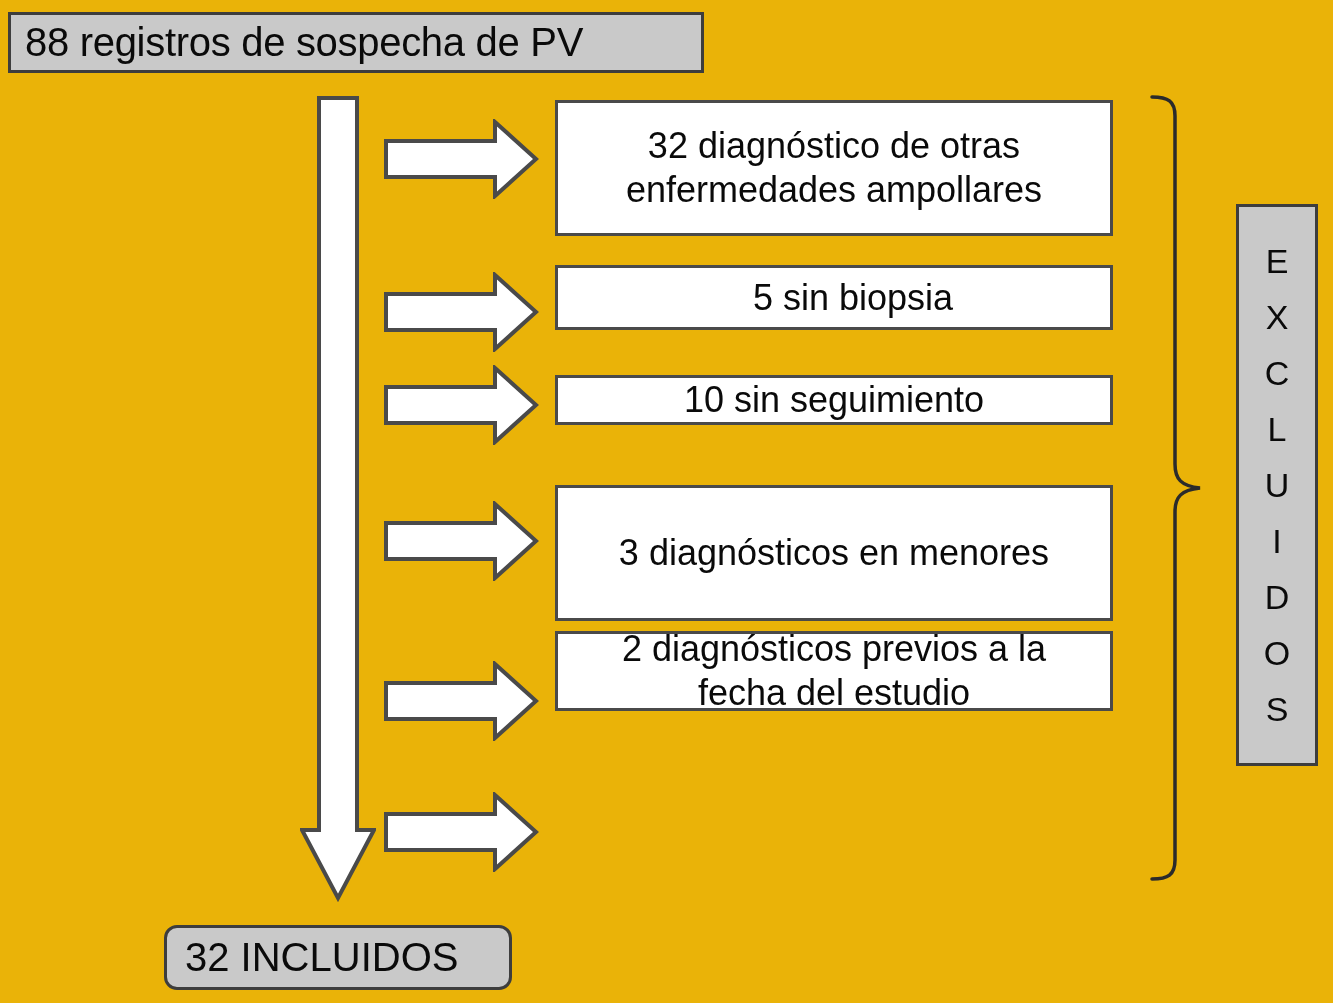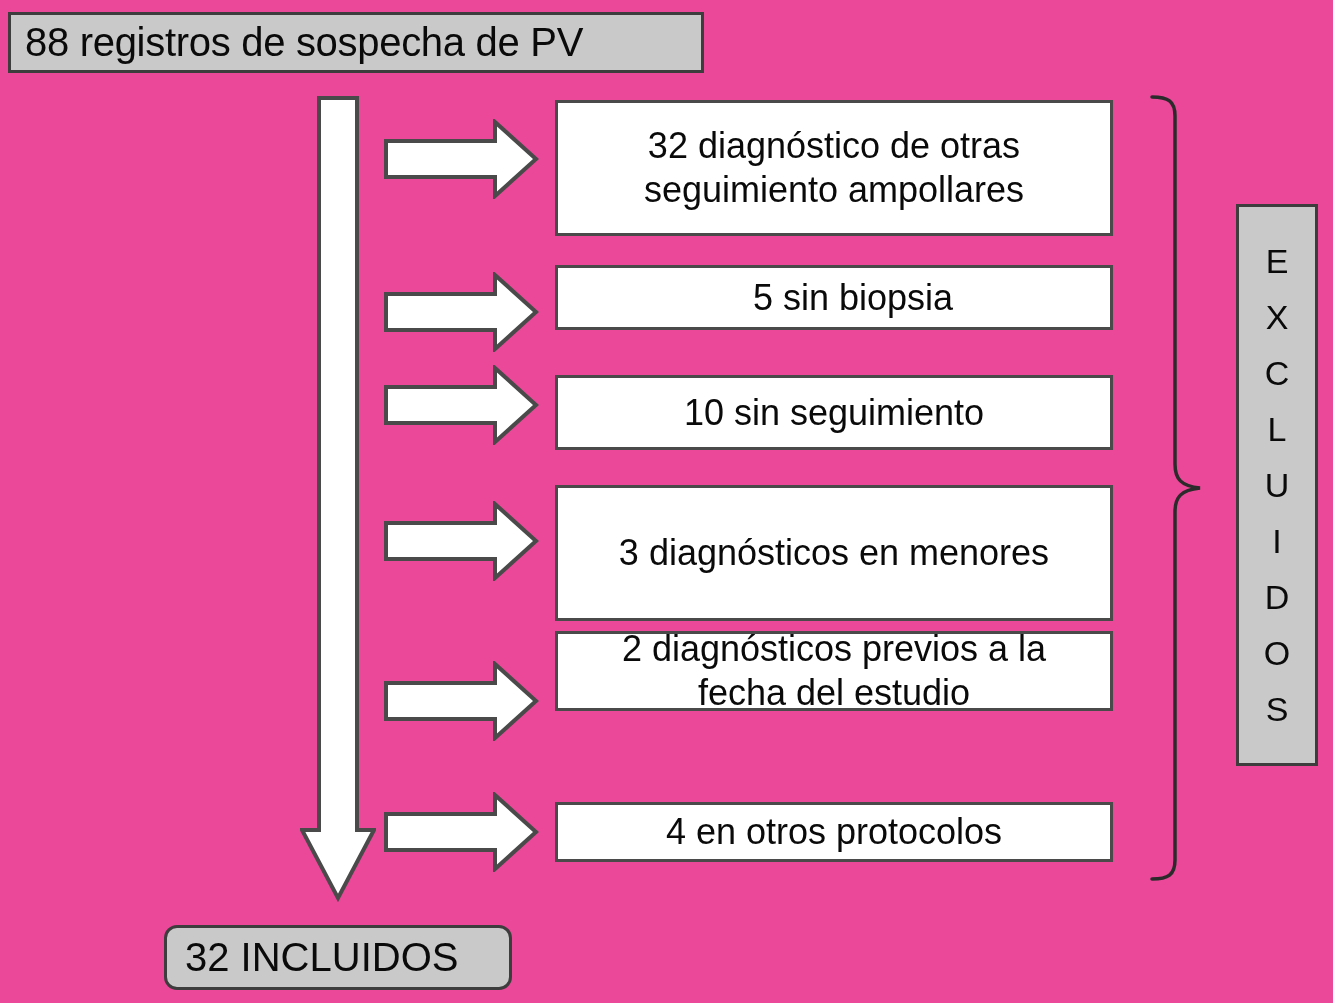--- a/index.html
+++ b/index.html
@@ -4,21 +4,21 @@
 <style>
   html, body {
     margin: 0;
     padding: 0;
     background: #ffffff;
   }
   #canvas {
     position: relative;
     width: 1333px;
     height: 1003px;
-    background: #ec4899;
+    background: #eab308;
     font-family: "Liberation Sans", sans-serif;
     overflow: hidden;
   }
 
   
   .gray-box {
     position: absolute;
     background: #c9c9c9;
     border: 3px solid #3d3d3d;
     box-sizing: border-box;
@@ -159,48 +159,45 @@
 
   <div class="arrow-right" style="left:383px; top:792px;">
     <svg width="156" height="80" viewBox="0 0 156 80" xmlns="http://www.w3.org/2000/svg">
       <polygon points="3,22 112,22 112,3 153,40 112,77 112,58 3,58" fill="#ffffff" stroke="#4a4a4a" stroke-width="4" stroke-linejoin="miter"></polygon>
     </svg>
   </div>
 
   <div class="reason-box" style="top:100px; height:136px;">
     <span>
       <span>32 diagnóstico de otras</span><br>
-      <span>seguimiento ampollares</span>
+      <span>enfermedades ampollares</span>
     </span>
   </div>
 
   <div class="reason-box" style="top:265px; height:65px;padding-left:48px;">
     <span>5 sin biopsia</span>
   </div>
 
-  <div class="reason-box" style="top:375px; height:75px;">
+  <div class="reason-box" style="top:375px; height:50px;">
     <span>10 sin seguimiento</span>
   </div>
 
   <div class="reason-box" style="top:485px; height:136px;">
     <span>
       <span>3 diagnósticos en menores</span><br>
     </span>
   </div>
 
   <div class="reason-box" style="top:631px; height:80px;">
     <span>
       <span>2 diagnósticos previos a la</span><br>
       <span>fecha del estudio</span>
     </span>
   </div>
 
-  <div class="reason-box" style="top:802px; height:60px;">
-    <span>4 en otros protocolos</span>
-  </div>
 
   <div id="brace">
     <svg width="60" height="792" viewBox="0 0 60 792" xmlns="http://www.w3.org/2000/svg">
       <path d="M 4,5
                C 20,5 27,9 27,24
                L 27,372
                C 27,387 33,394 52,396
                C 33,398 27,405 27,420
                L 27,768
                C 27,783 20,787 4,787" fill="none" stroke="#2b2b2b" stroke-width="3.5" stroke-linecap="round"></path>

